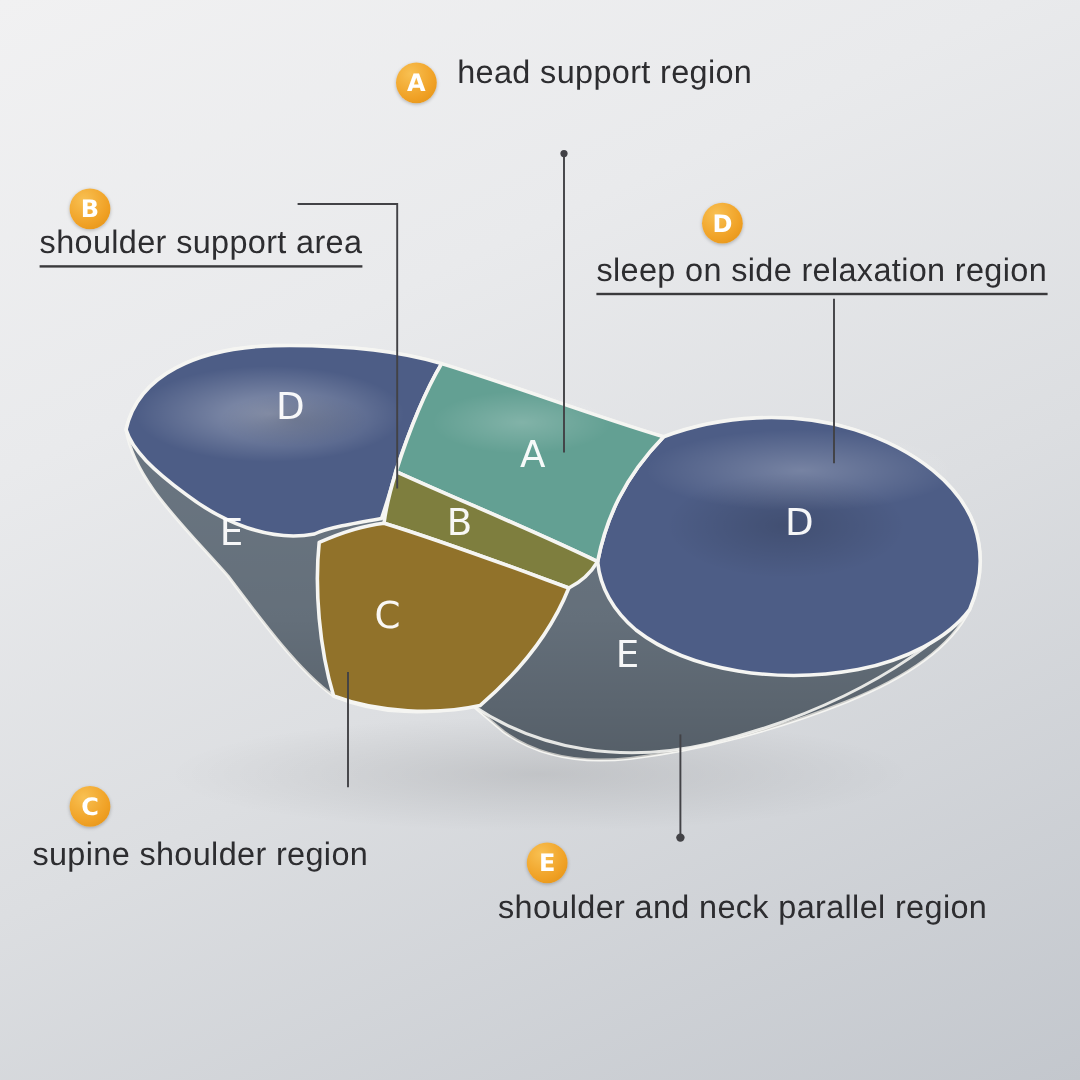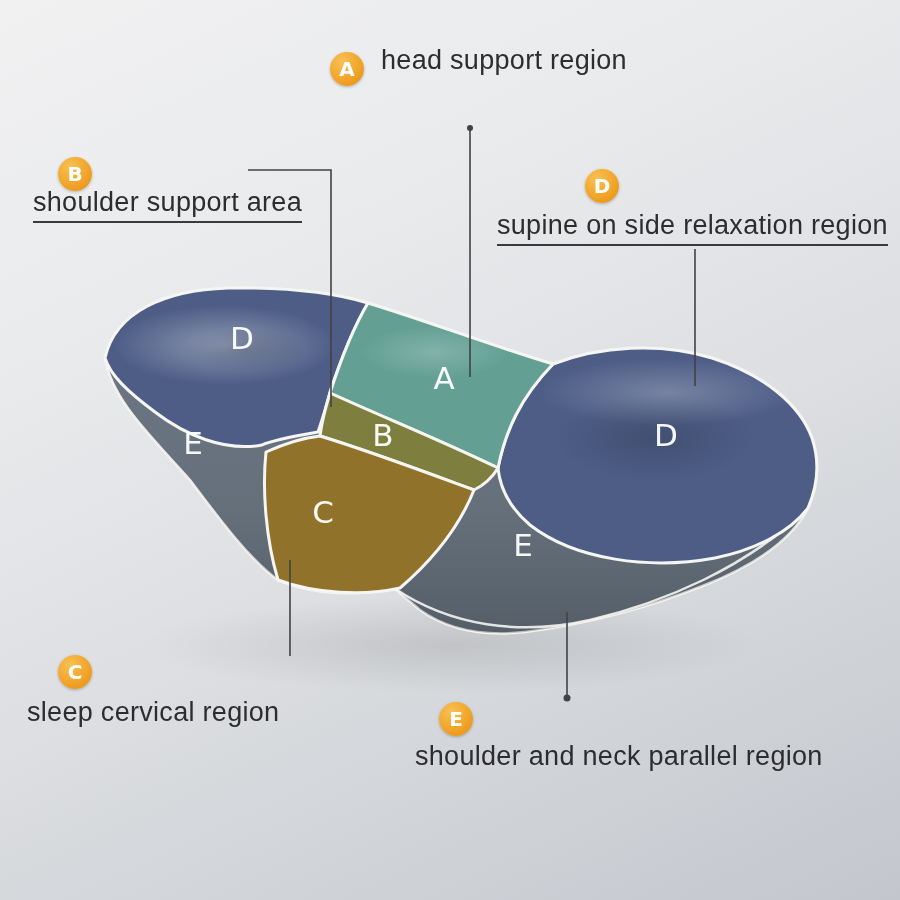--- a/index.html
+++ b/index.html
@@ -155,26 +155,26 @@
     <span class="callout-text" style="left:381px; top:44px;">head support region</span>
   </div>
 
   <div class="callout">
     <span class="badge" style="left:58px; top:157px;">B</span>
     <span class="callout-text underlined" style="left:33px; top:186px;">shoulder support area</span>
   </div>
 
   <div class="callout">
     <span class="badge" style="left:585px; top:169px;">D</span>
-    <span class="callout-text underlined" style="left:497px; top:209px;">supine on side relaxation region</span>
+    <span class="callout-text underlined" style="left:497px; top:209px;">sleep on side relaxation region</span>
   </div>
 
   <div class="callout">
     <span class="badge" style="left:58px; top:655px;">C</span>
-    <span class="callout-text" style="left:27px; top:696px;">sleep cervical region</span>
+    <span class="callout-text" style="left:27px; top:696px;">supine shoulder region</span>
   </div>
 
   <div class="callout">
     <span class="badge" style="left:439px; top:702px;">E</span>
     <span class="callout-text" style="left:415px; top:740px;">shoulder and neck parallel region</span>
   </div>
 
 </div>
 
 </body></html>

